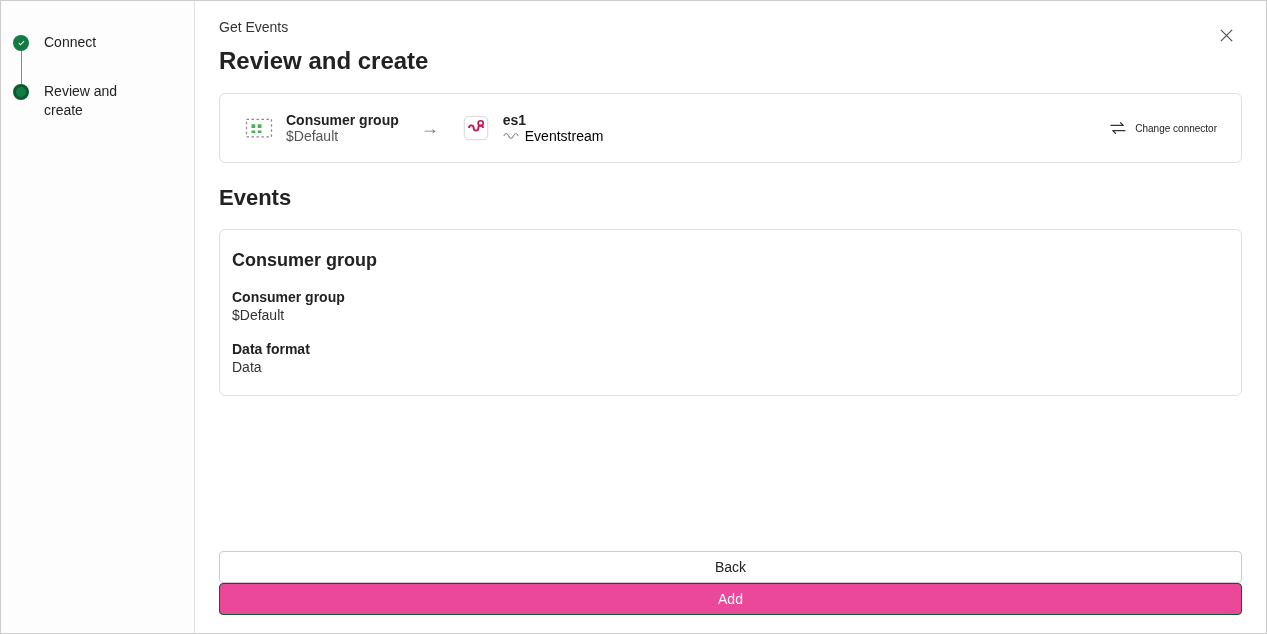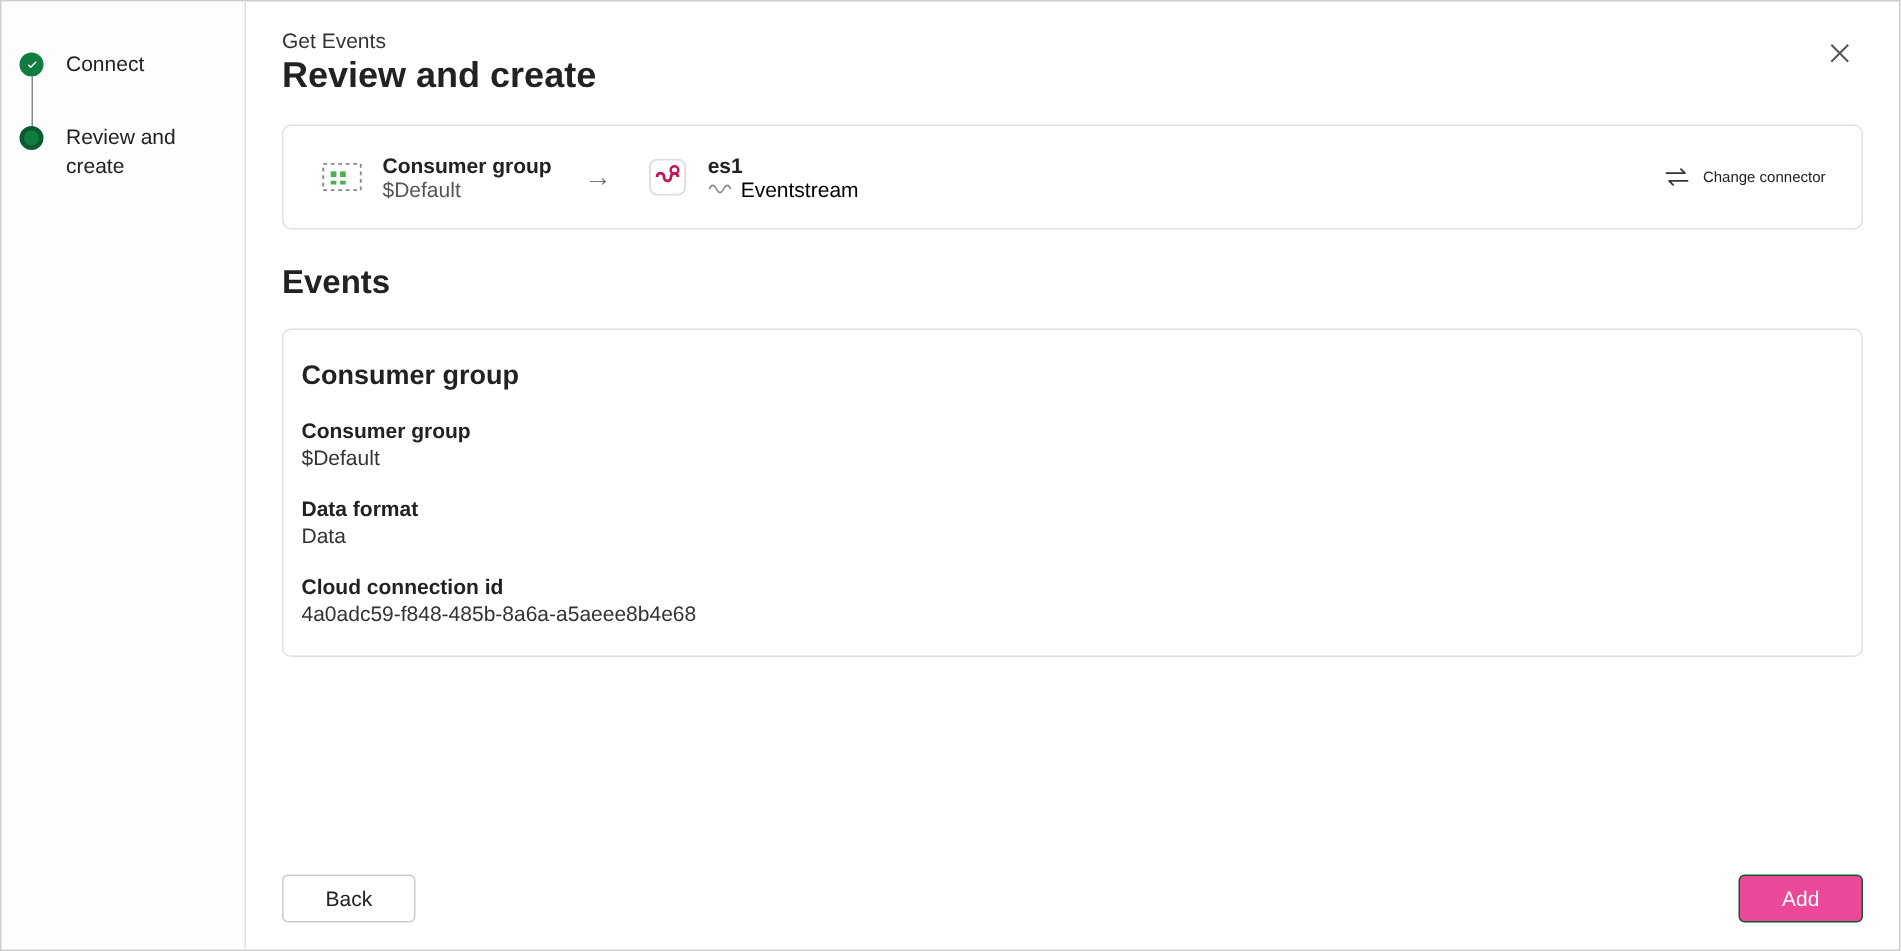--- a/index.html
+++ b/index.html
@@ -6,21 +6,21 @@
     body {
       font-family: "Segoe UI", -apple-system, BlinkMacSystemFont, sans-serif;
       background: #fff;
       width: 1267px;
       height: 634px;
       border: 1px solid #ccc;
       display: flex;
       overflow: hidden;
     }
     .sidebar {
-      width: 163px;
+      width: 194px;
       border-right: 1px solid #e0e0e0;
       padding: 32px 12px;
       background: #fdfdfd;
     }
     .step-list {
       position: relative;
       list-style: none;
     }
     .step {
       display: flex;
@@ -77,21 +77,21 @@
       position: relative;
     }
     .header-area {
       display: flex;
       justify-content: space-between;
       align-items: flex-start;
     }
     .breadcrumb {
       font-size: 14px;
       color: #333;
-      margin-bottom: 2px;
+      margin-bottom: 12px;
     }
     .page-title {
       font-size: 24px;
       font-weight: 600;
       color: #222;
       margin-bottom: 18px;
     }
     .close-btn {
       background: none;
       border: none;
@@ -184,20 +184,21 @@
     }
     .kv .v {
       font-size: 14px;
       color: #333;
     }
     .footer {
       margin-top: auto;
       display: flex;
       justify-content: space-between;
       padding-top: 18px;
+      flex-direction: column;
     }
     .btn {
       border-radius: 4px;
       padding: 7px 28px;
       font-size: 14px;
       cursor: pointer;
       font-family: inherit;
     }
     .btn-secondary {
       background: #fff;
@@ -294,23 +295,19 @@
   <div class="summary-card">
     <div class="summary-group-title">Consumer group</div>
     <div class="kv">
       <div class="k">Consumer group</div>
       <div class="v">$Default</div>
     </div>
     <div class="kv">
       <div class="k">Data format</div>
       <div class="v">Data</div>
     </div>
-    <div class="kv">
-      <div class="k">Cloud connection id</div>
-      <div class="v">4a0adc59-f848-485b-8a6a-a5aeee8b4e68</div>
-    </div>
   </div>
 
   <div class="footer">
     <button class="btn btn-secondary">Back</button>
     <button class="btn btn-primary">Add</button>
   </div>
 </main>
 
 </body></html>

